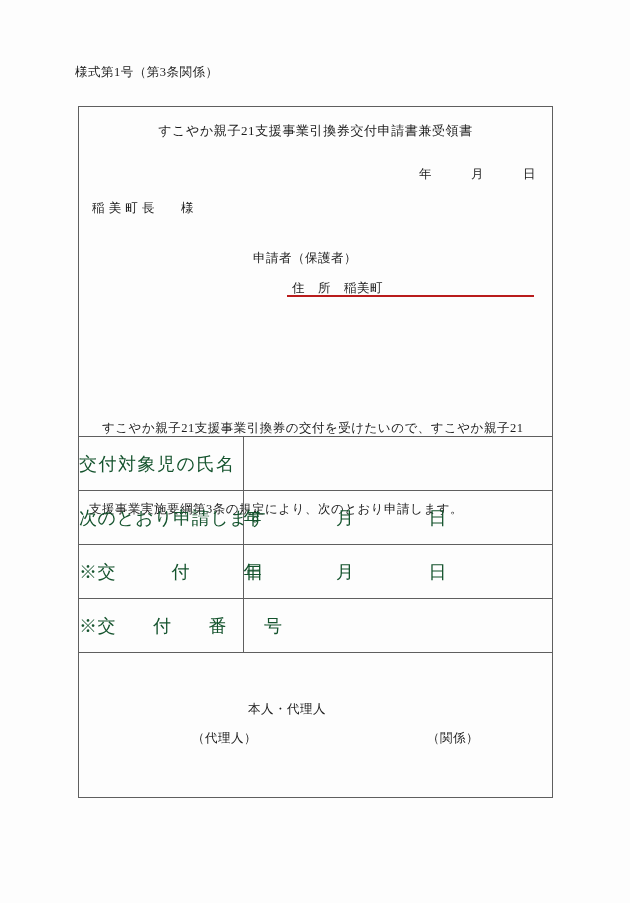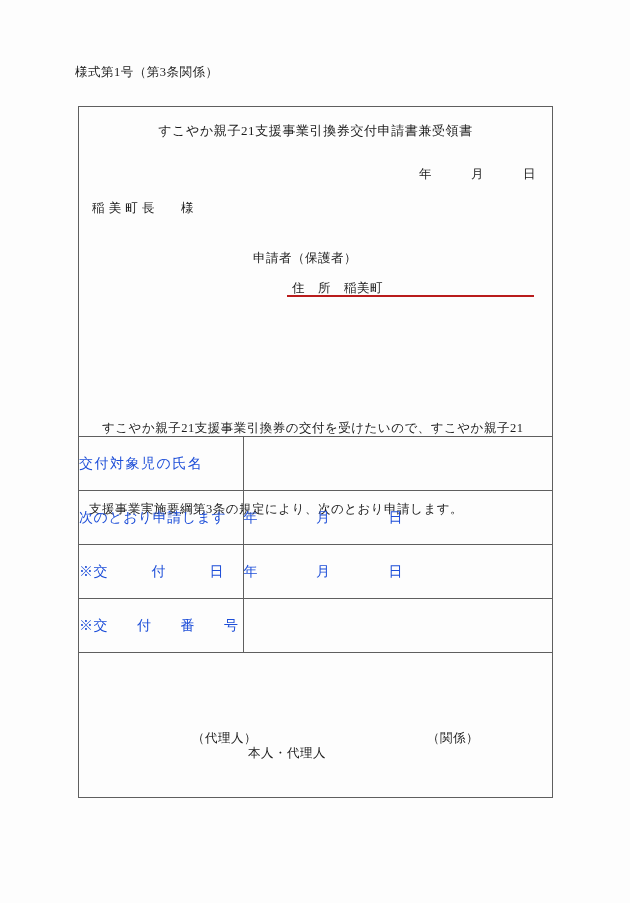--- a/index.html
+++ b/index.html
@@ -77,22 +77,22 @@
     line-height: 27px;
     white-space: pre-wrap;
   }
   table.grant-table {
     position: absolute;
     left: 0;
     top: 329px;
     width: 100%;
     border-collapse: collapse;
     table-layout: fixed;
-    font-size: 14px;
-    color: #1d4ed8;
+    font-size: 18px;
+    color: #14532d;
   }
   table.grant-table td {
     border-top: 1px solid #5f5f5f;
     height: 53px;
     padding: 0;
     vertical-align: middle;
     white-space: pre;
   }
   table.grant-table tr:last-child td {
     border-bottom: 1px solid #5f5f5f;
@@ -109,21 +109,20 @@
   .ls1 { letter-spacing: 1.5px; }
   .receipt-statement {
     position: absolute;
     left: 26px;
     top: 559px;
   }
   .recipient-label {
     position: absolute;
     left: 169px;
     top: 594px;
-    margin-top: 44px;
   }
   .proxy-label {
     position: absolute;
     left: 113px;
     top: 623px;
   }
   .relation-label {
     position: absolute;
     left: 348px;
     top: 623px;

